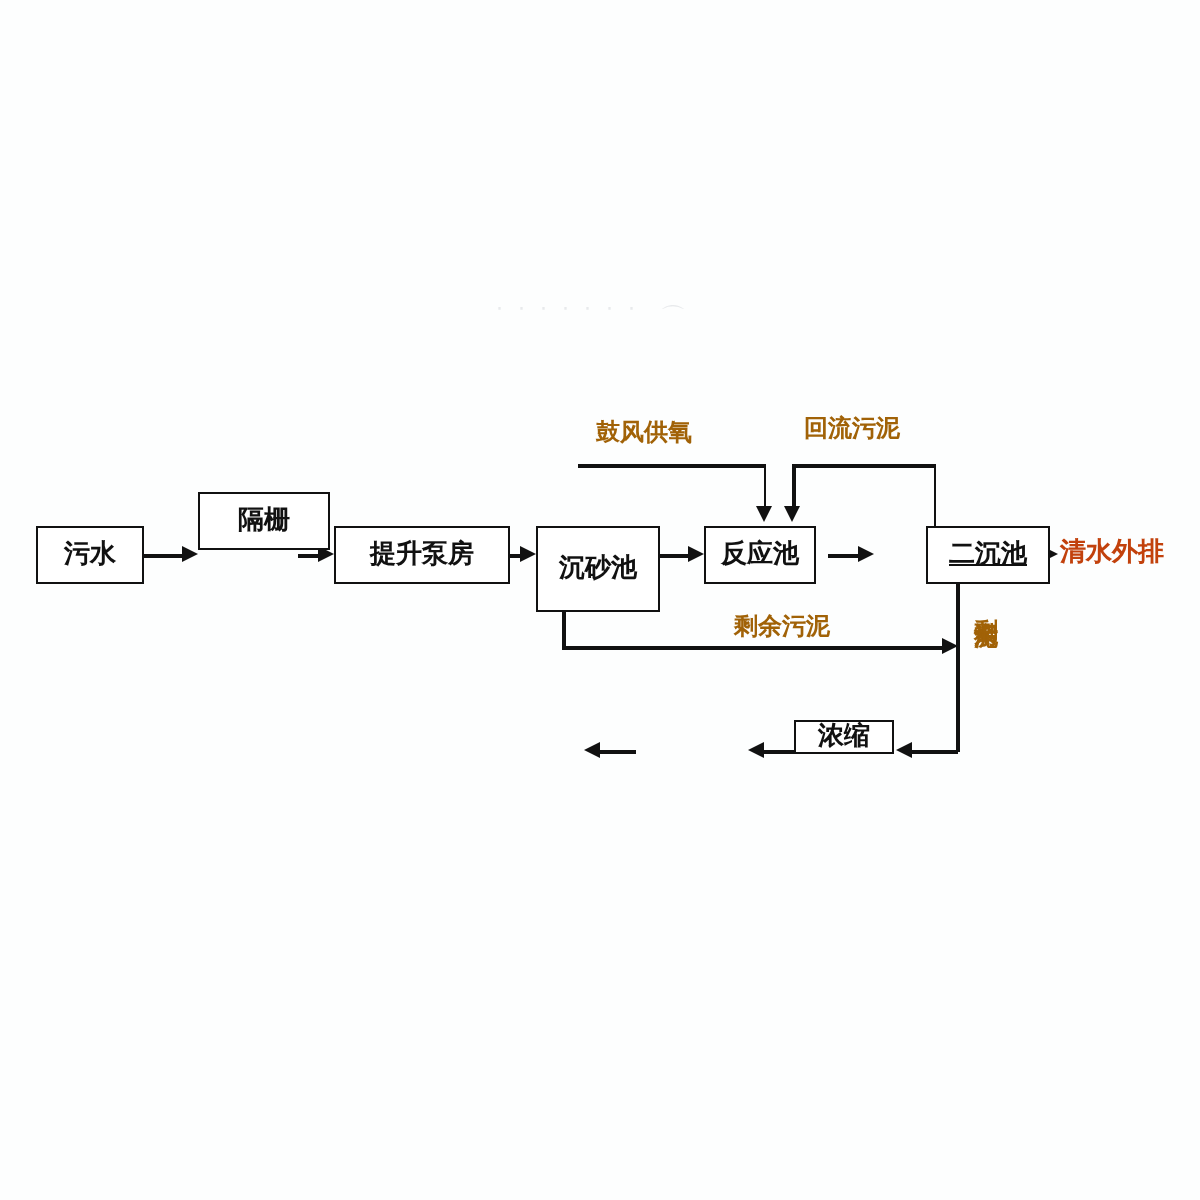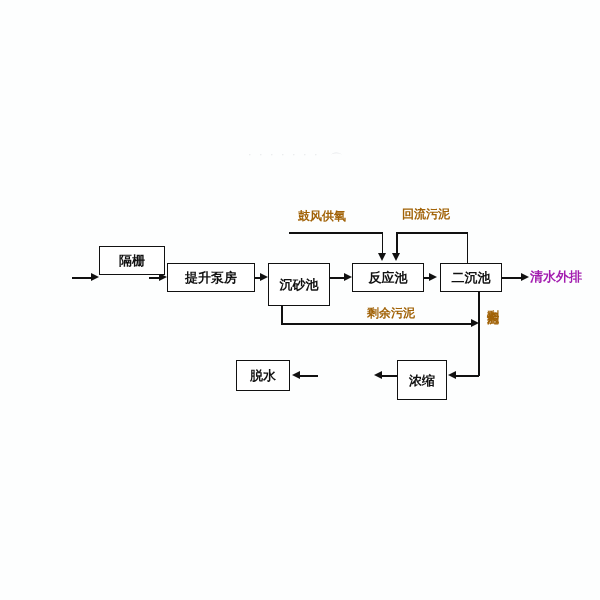--- a/index.html
+++ b/index.html
@@ -73,21 +73,21 @@
     position: absolute;
     font-size: 11px;
     color: #e8eaec;
     letter-spacing: 2px;
     white-space: nowrap;
   }
   .outlet-text {
     position: absolute;
     font-size: 13px;
     font-weight: bold;
-    color: #a21caf;
+    color: #c2410c;
     white-space: nowrap;
     line-height: 1;
     text-align: right;
   }
 </style>
 </head>
 <body>
 
 <div id="canvas">
 
@@ -129,40 +129,40 @@
   <div class="seg vseg" style="left:478px; top:292px; height:84px;"></div>
   <div class="seg hseg" style="left:456px; top:375px; width:23px;"></div>
   <div class="arrow arrow-left" style="left:448px; top:371px;"></div>
 
   <div class="seg hseg" style="left:382px; top:375px; width:15px;"></div>
   <div class="arrow arrow-left" style="left:374px; top:371px;"></div>
 
   <div class="seg hseg" style="left:300px; top:375px; width:18px;"></div>
   <div class="arrow arrow-left" style="left:292px; top:371px;"></div>
 
+  <div class="node" style="left:18px; top:263px; width:54px; height:29px;">
+    <span>污水</span>
+  </div>
   <div class="node" style="left:99px; top:246px; width:66px; height:29px;">
     <span>隔栅</span>
   </div>
   <div class="node" style="left:167px; top:263px; width:88px; height:29px;">
     <span>提升泵房</span>
   </div>
   <div class="node" style="left:268px; top:263px; width:62px; height:43px;">
     <span>沉砂池</span>
   </div>
-  <div class="node" style="left:352px; top:263px; width:72px; height:29px;">
+  <div class="node" style="left:352px; top:263px; width:56px; height:29px;">
     <span>反应池</span>
   </div>
-  <div class="node" style="left:440px; top:263px; width:62px; height:29px;">
+  <div class="node" style="left:463px; top:263px; width:62px; height:29px;text-decoration:underline;">
     <span>二沉池</span>
   </div>
-  <div class="node" style="left:397px; top:360px; width:50px; height:40px;">
+  <div class="node" style="left:397px; top:360px; width:50px; height:17px;">
     <span>浓缩</span>
-  </div>
-  <div class="node" style="left:236px; top:360px; width:54px; height:31px;">
-    <span>脱水</span>
   </div>
 
   <div class="label" style="left:298px; top:210px;">鼓风供氧</div>
   <div class="label" style="left:402px; top:208px;">回流污泥</div>
   <div class="label" style="left:367px; top:307px;">剩余污泥</div>
   <div class="label vertical" style="left:487px; top:300px;">剩余污泥</div>
 
   <div class="outlet-text" style="left:530px; top:270px;">清水外排</div>
 
 </div>

